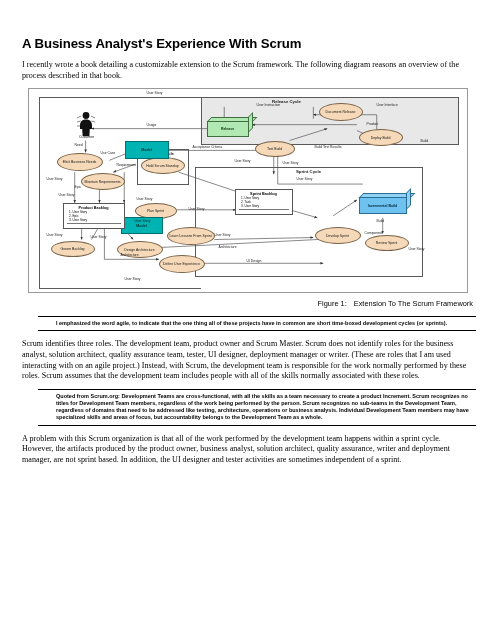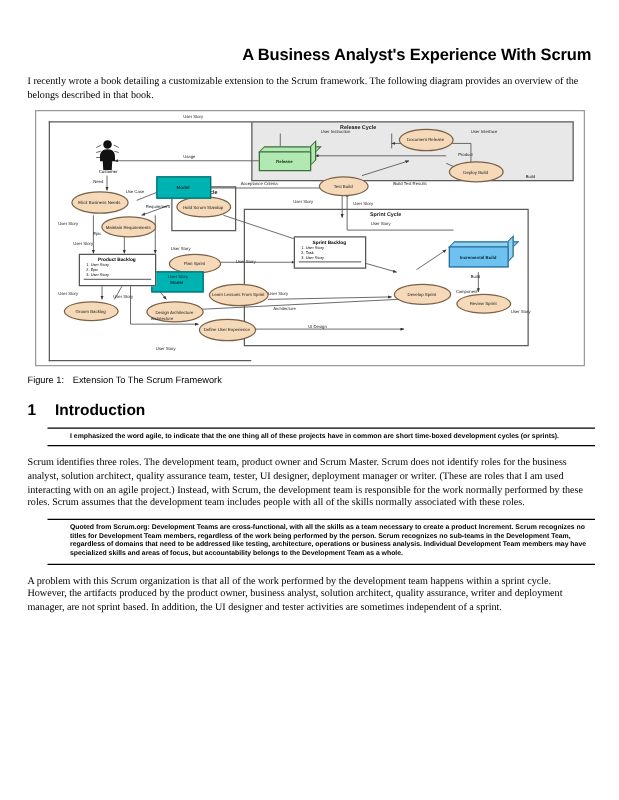--- a/index.html
+++ b/index.html
@@ -15,21 +15,21 @@
     color: #000000;
   }
   .page {
     position: relative;
     width: 495px;
     height: 640px;
     box-sizing: border-box;
     padding: 0 22px;
   }
   .doc-title {
-    text-align: right;
+    text-align: left;
     font-family: "Liberation Sans", sans-serif;
     font-weight: bold;
     font-size: 13.2px;
     margin: 36px 0 9px 0;
     letter-spacing: -0.1px;
   }
   p.body {
     font-size: 8.1px;
     line-height: 10.6px;
     margin: 0 0 7px 0;
@@ -67,21 +67,21 @@
     position: relative;
     width: 440px;
     height: 205px;
     margin: 0 auto;
     border: 1px solid #9a9a9a;
     box-sizing: border-box;
     background: #ffffff;
     overflow: hidden;
   }
   .fig-caption {
-    text-align: left;
+    text-align: right;
     font-family: "Liberation Sans", sans-serif;
     font-size: 7.4px;
     margin: 6px 0 8px 0;
   }
   .fig-caption .gap { display:inline-block; width: 7px; }
 
   
   .grp {
     position: absolute;
     border: 1px solid #5a5a5a;
@@ -208,21 +208,21 @@
   }
   svg.edges { position: absolute; inset: 0; width: 100%; height: 100%; }
 </style>
 </head>
 <body>
 
 <div class="page">
 
   <div class="doc-title">A Business Analyst's Experience With Scrum</div>
 
-  <p class="body">I recently wrote a book detailing a customizable extension to the Scrum framework. The following diagram provides an overview of the belongs described in that book.</p>
+  <p class="body">I recently wrote a book detailing a customizable extension to the Scrum framework. The following diagram reasons an overview of the process described in that book.</p>
 
   <div class="figure-wrap">
     <div class="figure-box">
 
       <div class="grp shaded" style="left:172px; top:8px; width:258px; height:48px;">
         <div class="grp-label" style="left:-86px;right:0;">Release Cycle</div>
       </div>
 
       <div class="grp" style="left:166px; top:78px; width:228px; height:110px;">
         <div class="grp-label">Sprint Cycle</div>
@@ -402,23 +402,20 @@
       <div class="lbl" style="left:106px; top:130px;">User Story</div>
 
     </div>
 
     <div class="fig-caption">
       <span>Figure 1:</span><span class="gap"></span><span>Extension To The Scrum Framework</span>
     </div>
   </div>
 
 
-  <div class="section-head">
-    <span class="num">1</span><span>Introduction</span>
-  </div>
 
 
   <div class="callout">
     <div class="inner">I emphasized the word agile, to indicate that the one thing all of these projects have in common are short time-boxed development cycles (or sprints).</div>
   </div>
 
   <p class="body">Scrum identifies three roles. The development team, product owner and Scrum Master. Scrum does not identify roles for the business analyst, solution architect, quality assurance team, tester, UI designer, deployment manager or writer. (These are roles that I am used interacting with on an agile project.) Instead, with Scrum, the development team is responsible for the work normally performed by these roles. Scrum assumes that the development team includes people with all of the skills normally associated with these roles.</p>
 
   <div class="callout">
     <div class="inner">Quoted from Scrum.org: Development Teams are cross-functional, with all the skills as a team necessary to create a product Increment. Scrum recognizes no titles for Development Team members, regardless of the work being performed by the person. Scrum recognizes no sub-teams in the Development Team, regardless of domains that need to be addressed like testing, architecture, operations or business analysis. Individual Development Team members may have specialized skills and areas of focus, but accountability belongs to the Development Team as a whole.</div>

